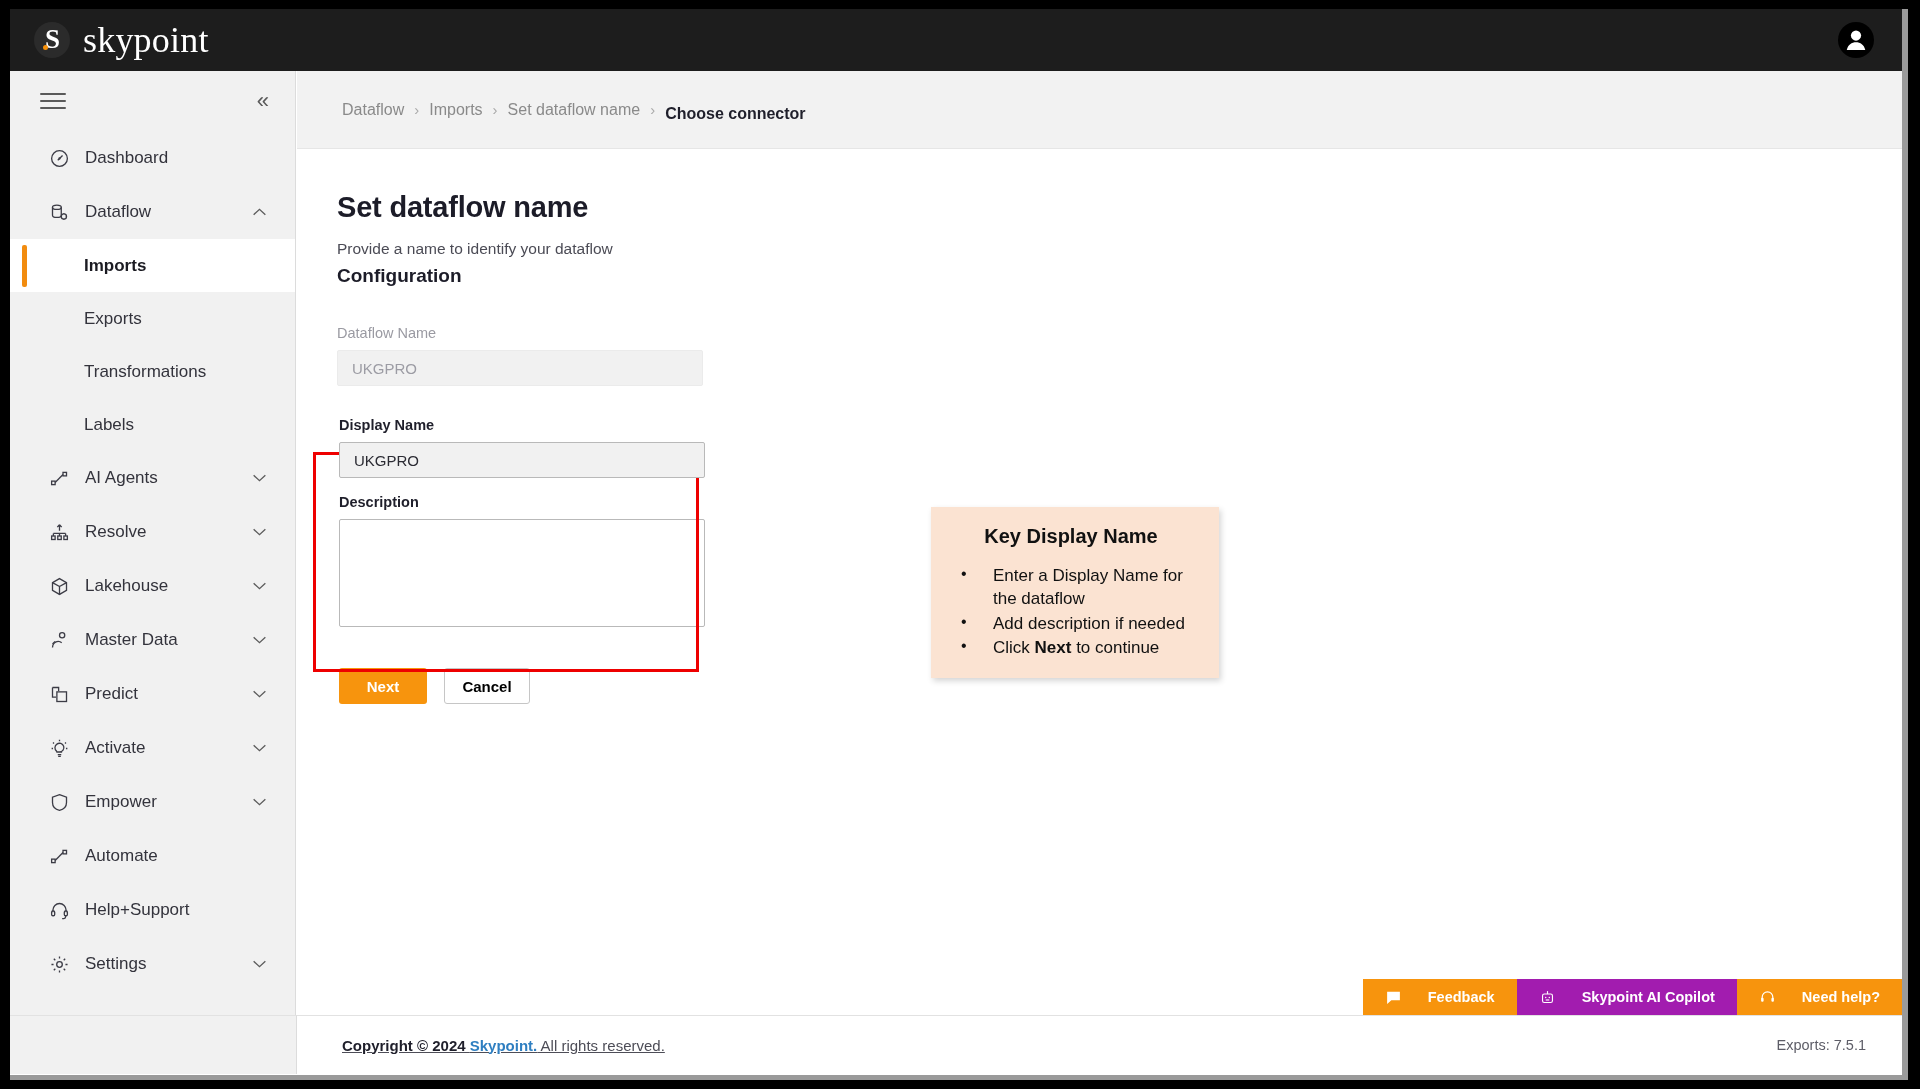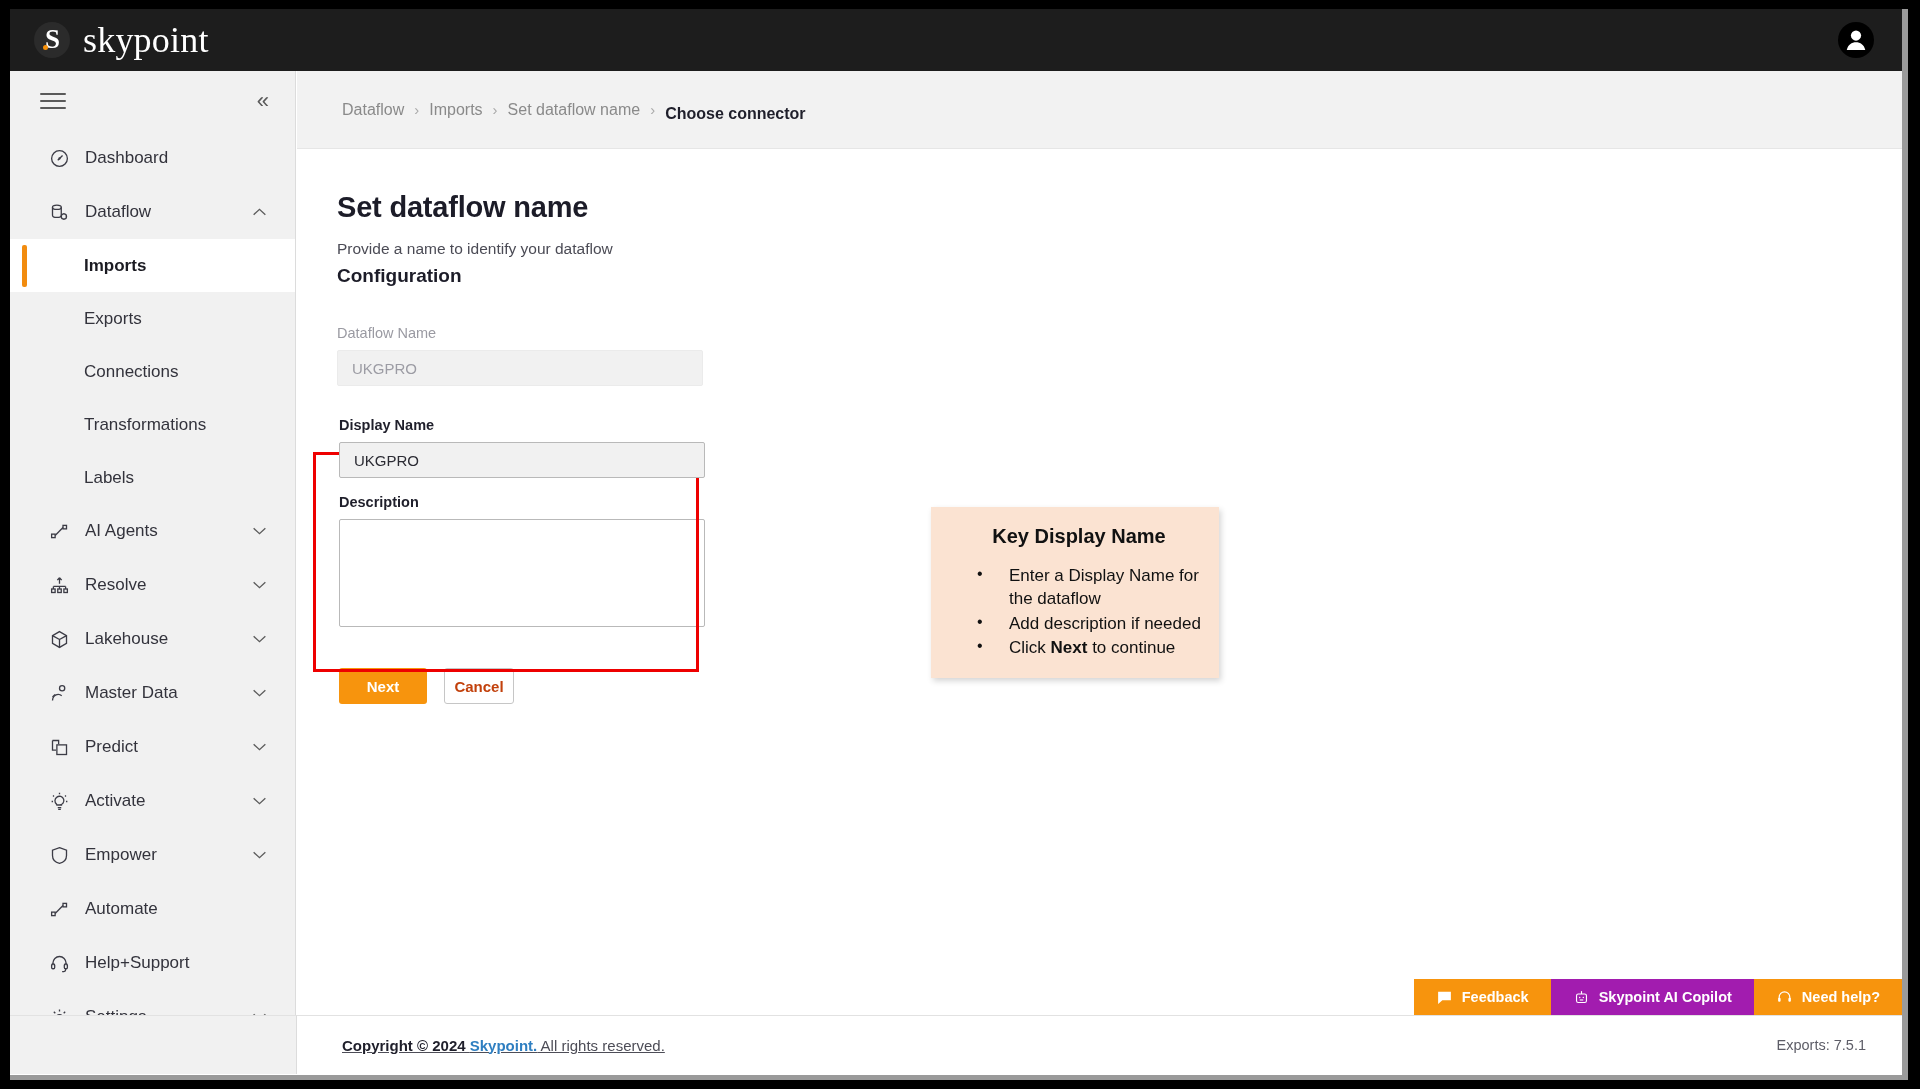--- a/index.html
+++ b/index.html
@@ -152,30 +152,30 @@
   #desc-block { margin-top: 16px; padding-left: 2px; }
 
   #btn-row { display: flex; gap: 17px; margin-top: 37px; padding-left: 2px; }
   .btn {
     font-family: "Liberation Sans", sans-serif;
     font-size: 15px; font-weight: 700;
     border-radius: 3px; cursor: pointer;
     height: 36px;
   }
   #btn-next { width: 88px; background: #f7940d; color: #ffffff; border: none; }
-  #btn-cancel { width: 70px; background: #ffffff; color: #c2410c; border: 1px solid #c6c6c6; }
+  #btn-cancel { width: 86px; background: #ffffff; color: #000000; border: 1px solid #c6c6c6; }
 
   
   #callout {
     position: absolute;
     left: 634px; top: 358px;
     width: 288px; height: 171px;
     background: #fbe3d2;
     box-shadow: 2px 3px 6px rgba(0,0,0,.17);
-    padding: 18px 16px 0 24px;
+    padding: 18px 16px 0 8px;
   }
   #callout-title {
     text-align: center; font-size: 20px; font-weight: 700; color: #111111;
     margin-bottom: 16px;
   }
   #callout ul { list-style: none; }
   #callout li {
     position: relative;
     font-size: 17px; color: #111111; line-height: 1.37;
     padding-left: 54px; margin-bottom: 1px;
@@ -184,21 +184,21 @@
     content: "\2022"; position: absolute; left: 22px; top: -1px; font-size: 16px;
   }
   #callout b { font-weight: 700; }
 
   
   #helpbar {
     position: absolute; right: 0; bottom: 0;
     display: flex; height: 36px;
   }
   .help-btn {
-    display: flex; align-items: center; gap: 9px;
+    display: flex; align-items: center; gap: 26px;
     padding: 0 22px; font-size: 14.5px; font-weight: 700; color: #ffffff;
     cursor: pointer; white-space: nowrap;
   }
   .help-btn.orange { background: #f7940d; }
   .help-btn.black { background: #a21caf; }
 
   
   #footer {
     position: absolute; left: 287px; top: 1006px;
     width: 1605px; height: 59px;
@@ -277,23 +277,20 @@
       </span>
     </div>
 
     <div class="sub-wrap">
       <div class="nav-sub active">
         <span>Imports</span>
       </div>
     </div>
     <div class="nav-sub">
       <span>Exports</span>
-    </div>
-    <div class="nav-sub">
-      <span>Connections</span>
     </div>
     <div class="nav-sub">
       <span>Transformations</span>
     </div>
     <div class="nav-sub">
       <span>Labels</span>
     </div>
 
     <div class="nav-item">
       <span class="ico">

